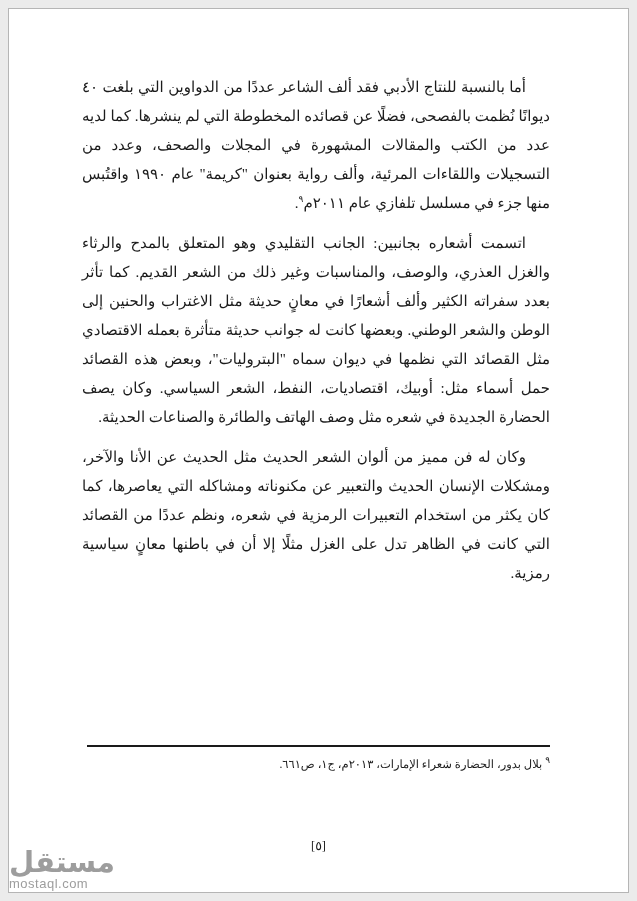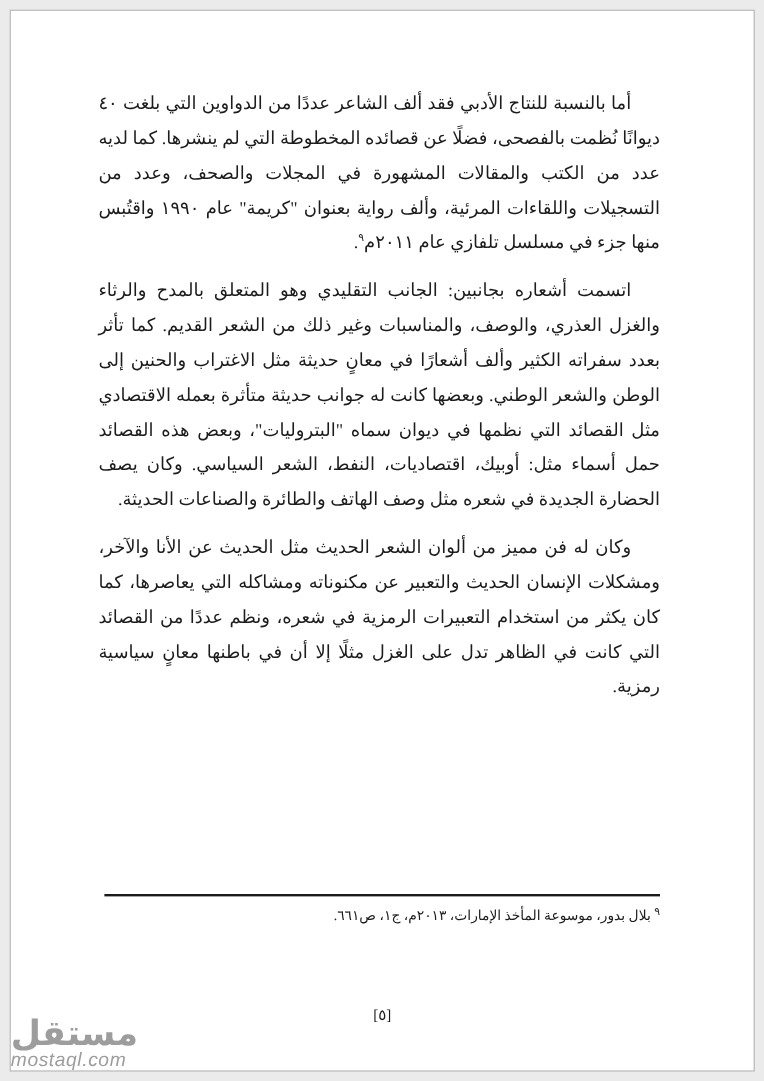--- a/index.html
+++ b/index.html
@@ -73,41 +73,40 @@
   }
   .wm-ar {
     font-family:"Liberation Sans","DejaVu Sans",sans-serif;
     font-weight:bold;
     font-size:29px;
     line-height:30px;
     direction:rtl;
   }
   .wm-en {
     font-family:"Liberation Sans","DejaVu Sans",sans-serif;
-    font-size:16px;
+    font-size:13px;
     line-height:13px;
     letter-spacing:0.5px;
-    font-style:italic;
   }
 </style>
 </head>
 <body>
 
 <div class="page">
 
   <div class="body-text" id="paragraphs">
       <p class="para"><span>أما بالنسبة للنتاج الأدبي فقد ألف الشاعر عددًا من الدواوين التي بلغت ٤٠ ديوانًا نُظمت بالفصحى، فضلًا عن قصائده المخطوطة التي لم ينشرها. كما لديه عدد من الكتب والمقالات المشهورة في المجلات والصحف، وعدد من التسجيلات واللقاءات المرئية، وألف رواية بعنوان "كريمة" عام ١٩٩٠ واقتُبس منها جزء في مسلسل تلفازي عام ٢٠١١م</span><sup class="fn-ref">٩</sup><span>.</span></p>
       <p class="para"><span>اتسمت أشعاره بجانبين: الجانب التقليدي وهو المتعلق بالمدح والرثاء والغزل العذري، والوصف، والمناسبات وغير ذلك من الشعر القديم. كما تأثر بعدد سفراته الكثير وألف أشعارًا في معانٍ حديثة مثل الاغتراب والحنين إلى الوطن والشعر الوطني. وبعضها كانت له جوانب حديثة متأثرة بعمله الاقتصادي مثل القصائد التي نظمها في ديوان سماه "البتروليات"، وبعض هذه القصائد حمل أسماء مثل: أوبيك، اقتصاديات، النفط، الشعر السياسي. وكان يصف الحضارة الجديدة في شعره مثل وصف الهاتف والطائرة والصناعات الحديثة.</span></p>
       <p class="para"><span>وكان له فن مميز من ألوان الشعر الحديث مثل الحديث عن الأنا والآخر، ومشكلات الإنسان الحديث والتعبير عن مكنوناته ومشاكله التي يعاصرها، كما كان يكثر من استخدام التعبيرات الرمزية في شعره، ونظم عددًا من القصائد التي كانت في الظاهر تدل على الغزل مثلًا إلا أن في باطنها معانٍ سياسية رمزية.</span></p>
     </div>
 
   <div class="footnote-area">
     <div class="footnote-separator"></div>
     <div id="footnotes">
-        <div class="footnote"><sup class="fn-ref">٩</sup><span> بلال بدور، موسوعة المأخذ الإمارات، ٢٠١٣م، ج١، ص٦٦١.</span></div>
+        <div class="footnote"><sup class="fn-ref">٩</sup><span> بلال بدور، الحضارة شعراء الإمارات، ٢٠١٣م، ج١، ص٦٦١.</span></div>
       </div>
   </div>
 
   <div class="page-number">[٥]</div>
 
   <div class="watermark">
     <div class="wm-ar">مستقل</div>
     <div class="wm-en">mostaql.com</div>
   </div>
 

